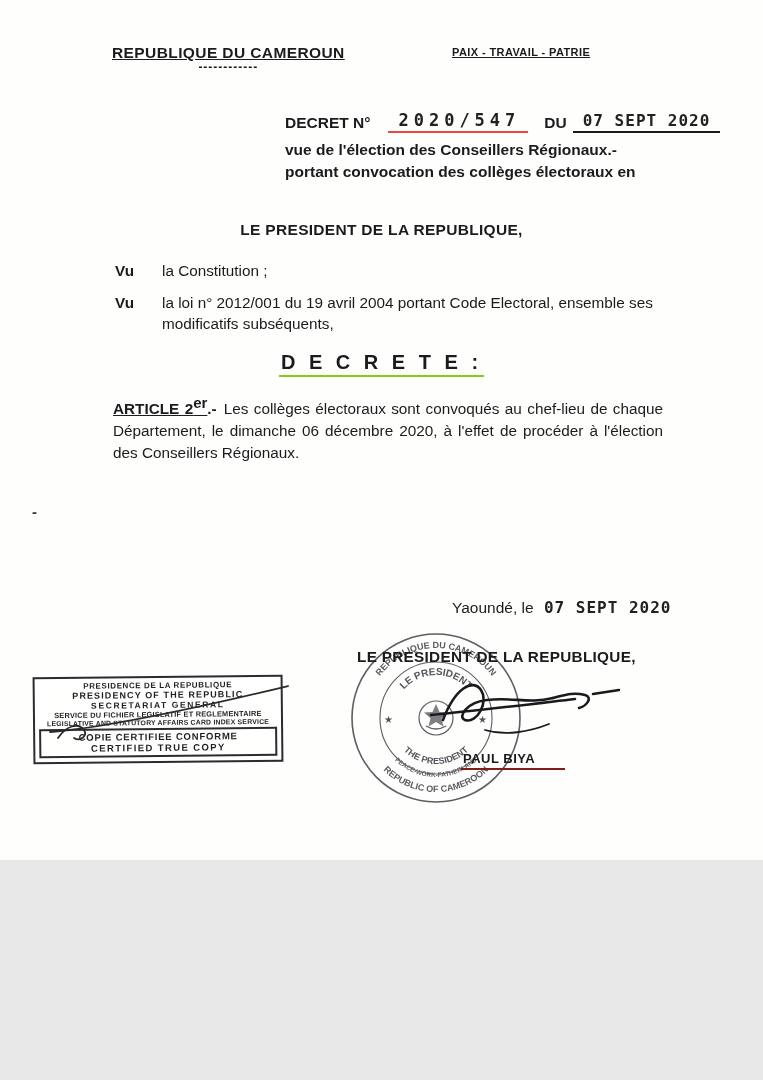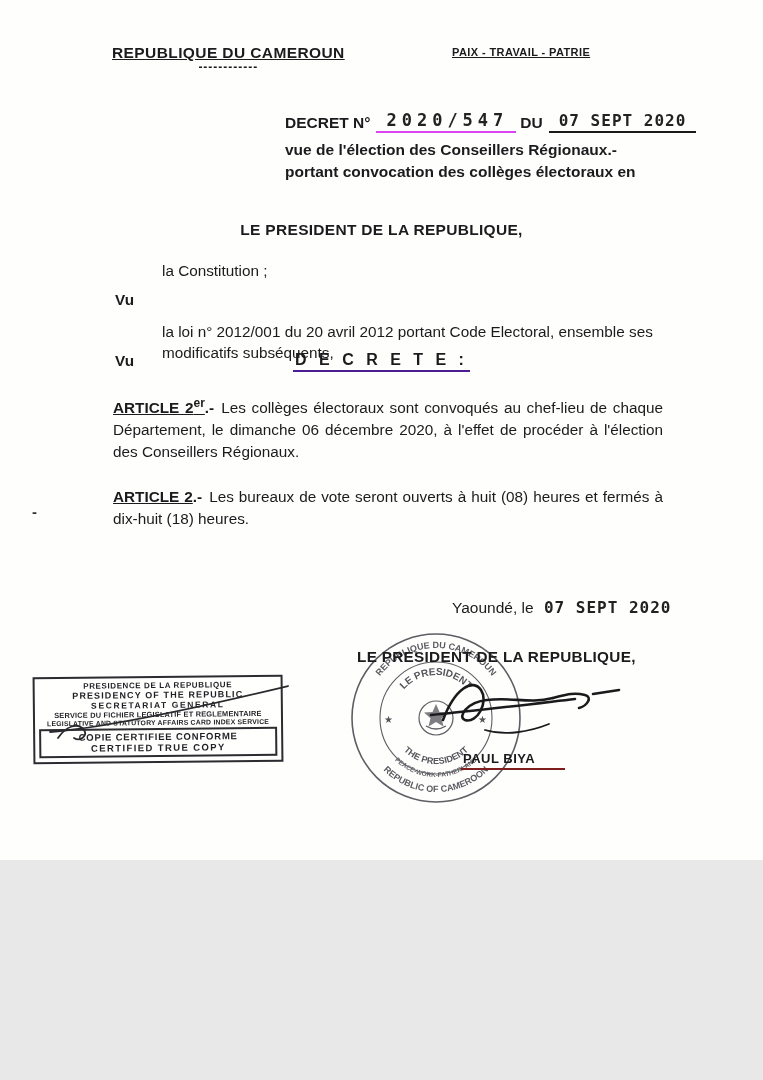--- a/index.html
+++ b/index.html
@@ -15,38 +15,38 @@
   }
   
   .header-left{position:absolute;left:112px;top:44px;text-align:center;}
   .header-left .title{font-weight:bold;font-size:15.5px;letter-spacing:.4px;text-decoration:underline;}
   .header-left .dashes{font-weight:bold;font-size:12px;letter-spacing:1px;margin-top:0;line-height:10px;}
   .header-right{position:absolute;left:452px;top:46px;font-weight:bold;font-size:11px;letter-spacing:.4px;text-decoration:underline;}
   
   .decree{position:absolute;left:285px;top:110px;width:400px;font-weight:bold;font-size:15.5px;}
   .decree-line1{display:flex;align-items:flex-end;white-space:nowrap;}
   .stamp{font-family:"DejaVu Sans Mono",monospace;font-weight:bold;color:#222;}
-  .decree-number{font-size:17px;letter-spacing:5px;border-bottom:2px solid #d946ef;padding:0 8px 1px 10px;margin:0 4px;}
+  .decree-number{font-size:17px;letter-spacing:5px;border-bottom:2px solid #ef4444;padding:0 8px 1px 10px;margin:0 16px;}
   .decree-du{padding:0 2px 1px 0;}
   .decree-date{font-size:16px;letter-spacing:1px;border-bottom:2px solid #1a1a1a;padding:0 10px 1px 10px;margin-left:4px;}
   .decree-subject{margin-top:6px;line-height:22px;}
   
   .president-line{position:absolute;left:0;top:221px;width:100%;text-align:center;font-weight:bold;font-size:15.5px;letter-spacing:.3px;}
   .decrete-line{position:absolute;left:0;top:351px;width:100%;text-align:center;}
-  .decrete-line span{font-weight:bold;font-size:16px;letter-spacing:4px;border-bottom:2px solid #4c1d95;padding:0 2px 2px 2px;text-align:right;}
+  .decrete-line span{font-weight:bold;font-size:20px;letter-spacing:4px;border-bottom:2px solid #84cc16;padding:0 2px 2px 2px;text-align:right;}
   
   .vu-block{position:absolute;left:115px;top:260px;width:548px;font-size:15.3px;line-height:21px;}
   .vu-row{display:flex;margin-bottom:11px;}
-  .vu-label{font-weight:bold;width:47px;flex:none;margin-top:29px;}
+  .vu-label{font-weight:bold;width:47px;flex:none;}
   .vu-text{flex:1;}
   
   .articles{position:absolute;left:113px;top:392px;width:550px;font-size:15.3px;line-height:22px;}
   .articles p{margin:0 0 23px 0;text-align:justify;}
   .art-label{font-weight:bold;text-decoration:underline;}
-  .art-label sup{font-size:12px;}
+  .art-label sup{font-size:15px;}
   .art-suffix{font-weight:bold;padding-right:7px;}
   
   .dateline{position:absolute;left:452px;top:598px;font-size:15.5px;white-space:nowrap;}
   .dateline .stamp{font-size:16px;letter-spacing:1px;margin-left:6px;}
   .president-line2{position:absolute;left:357px;top:648px;font-weight:bold;font-size:15.3px;letter-spacing:.3px;z-index:3;}
   .seal{position:absolute;left:346px;top:628px;width:180px;height:180px;opacity:.82;z-index:1;}
   .signature-svg{position:absolute;left:425px;top:668px;width:220px;height:85px;z-index:4;}
   .signer-name{position:absolute;left:461px;top:751px;font-weight:bold;font-size:13px;letter-spacing:.5px;border-bottom:2px solid #7f1d1d;padding:0 30px 2px 2px;z-index:5;}
   
   .stamp-box{position:absolute;left:33px;top:676px;width:238px;border:2px solid #2b2b30;background:rgba(255,255,255,.6);
@@ -88,34 +88,31 @@
 
   <div class="president-line">LE PRESIDENT DE LA REPUBLIQUE,</div>
 
   <div class="vu-block">
     <div class="vu-row">
       <span class="vu-label">Vu</span>
       <span class="vu-text">la Constitution ;</span>
     </div>
     <div class="vu-row">
       <span class="vu-label">Vu</span>
-      <span class="vu-text">la loi n° 2012/001 du 20 avril 2012 portant Code Electoral, ensemble ses modificatifs subséquents,</span>
+      <span class="vu-text">la loi n° 2012/001 du 19 avril 2004 portant Code Electoral, ensemble ses modificatifs subséquents,</span>
     </div>
   </div>
 
   <div class="decrete-line">
     <span>D E C R E T E :</span>
   </div>
 
   <div class="articles">
     <p>
       <span class="art-label"><span>ARTICLE 2</span><sup>er</sup></span><span class="art-suffix">.-</span><span>Les collèges électoraux sont convoqués au chef-lieu de chaque Département, le dimanche 06 décembre 2020, à l'effet de procéder à l'élection des Conseillers Régionaux.</span>
-    </p>
-    <p>
-      <span class="art-label"><span>ARTICLE 2</span></span><span class="art-suffix">.-</span><span>Les bureaux de vote seront ouverts à huit (08) heures et fermés à dix-huit (18) heures.</span>
     </p>
   </div>
 
   <div class="dateline">
     <span>Yaoundé, le</span>
     <span class="stamp">07 SEPT 2020</span>
   </div>
 
   <div class="president-line2">LE PRESIDENT DE LA REPUBLIQUE,</div>
 

